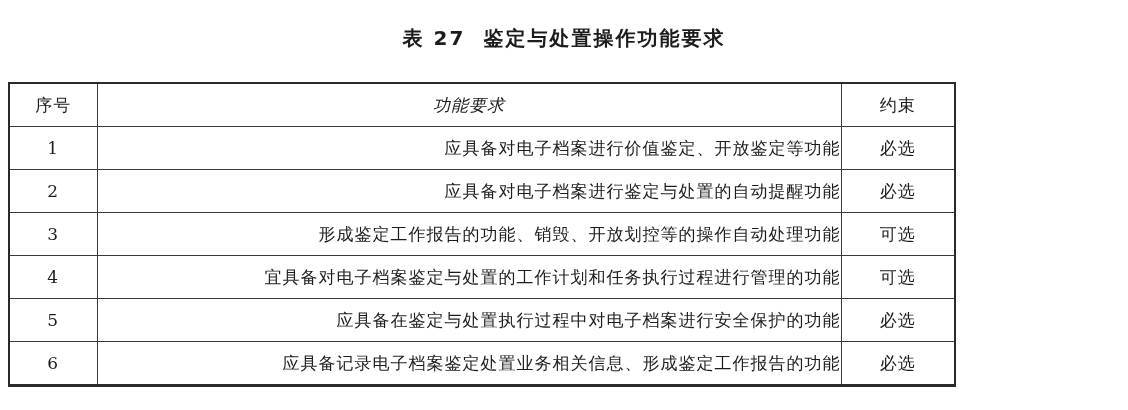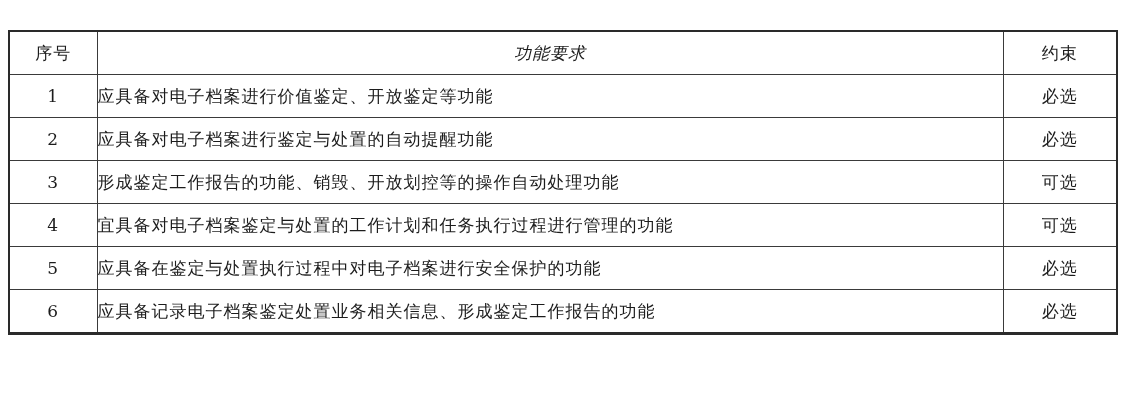--- a/index.html
+++ b/index.html
@@ -25,21 +25,21 @@
     font-weight: bold;
     font-size: 20px;
     line-height: 28px;
     letter-spacing: 2px;
   }
   .caption .caption-label {
     margin-right: 18px;
   }
   table.req-table {
     margin: 30px auto 0 8px;
-    width: 1110px;
+    width: 948px;
     border-collapse: collapse;
     table-layout: fixed;
     border: 2px solid #2a2a2a;
     border-bottom-width: 3px;
     font-size: 17px;
   }
   table.req-table th,
   table.req-table td {
     border: 1px solid #3a3a3a;
     height: 42px;
@@ -47,28 +47,31 @@
     font-weight: normal;
     letter-spacing: 1px;
     color: #1c1c1c;
     overflow: hidden;
     white-space: nowrap;
   }
   col.col-no     { width: 88px;  }
   col.col-req    { width: auto;  }
   col.col-constr { width: 114px; }
   .cell-center { text-align: center; }
-  .cell-req    { text-align: left; padding-left: 17px; }
+  .cell-req    { text-align: right; padding-left: 17px; }
   th.cell-req-header { text-align: center; padding-left: 0; font-style: italic; }
 </style>
 </head>
 <body>
 
 <div class="page">
 
+  <div class="caption">
+    <span class="caption-label">表 27</span><span>鉴定与处置操作功能要求</span>
+  </div>
 
   <table class="req-table">
     <colgroup>
       <col class="col-no">
       <col class="col-req">
       <col class="col-constr">
     </colgroup>
     <thead>
       <tr>
         <th class="cell-center">序号</th>

